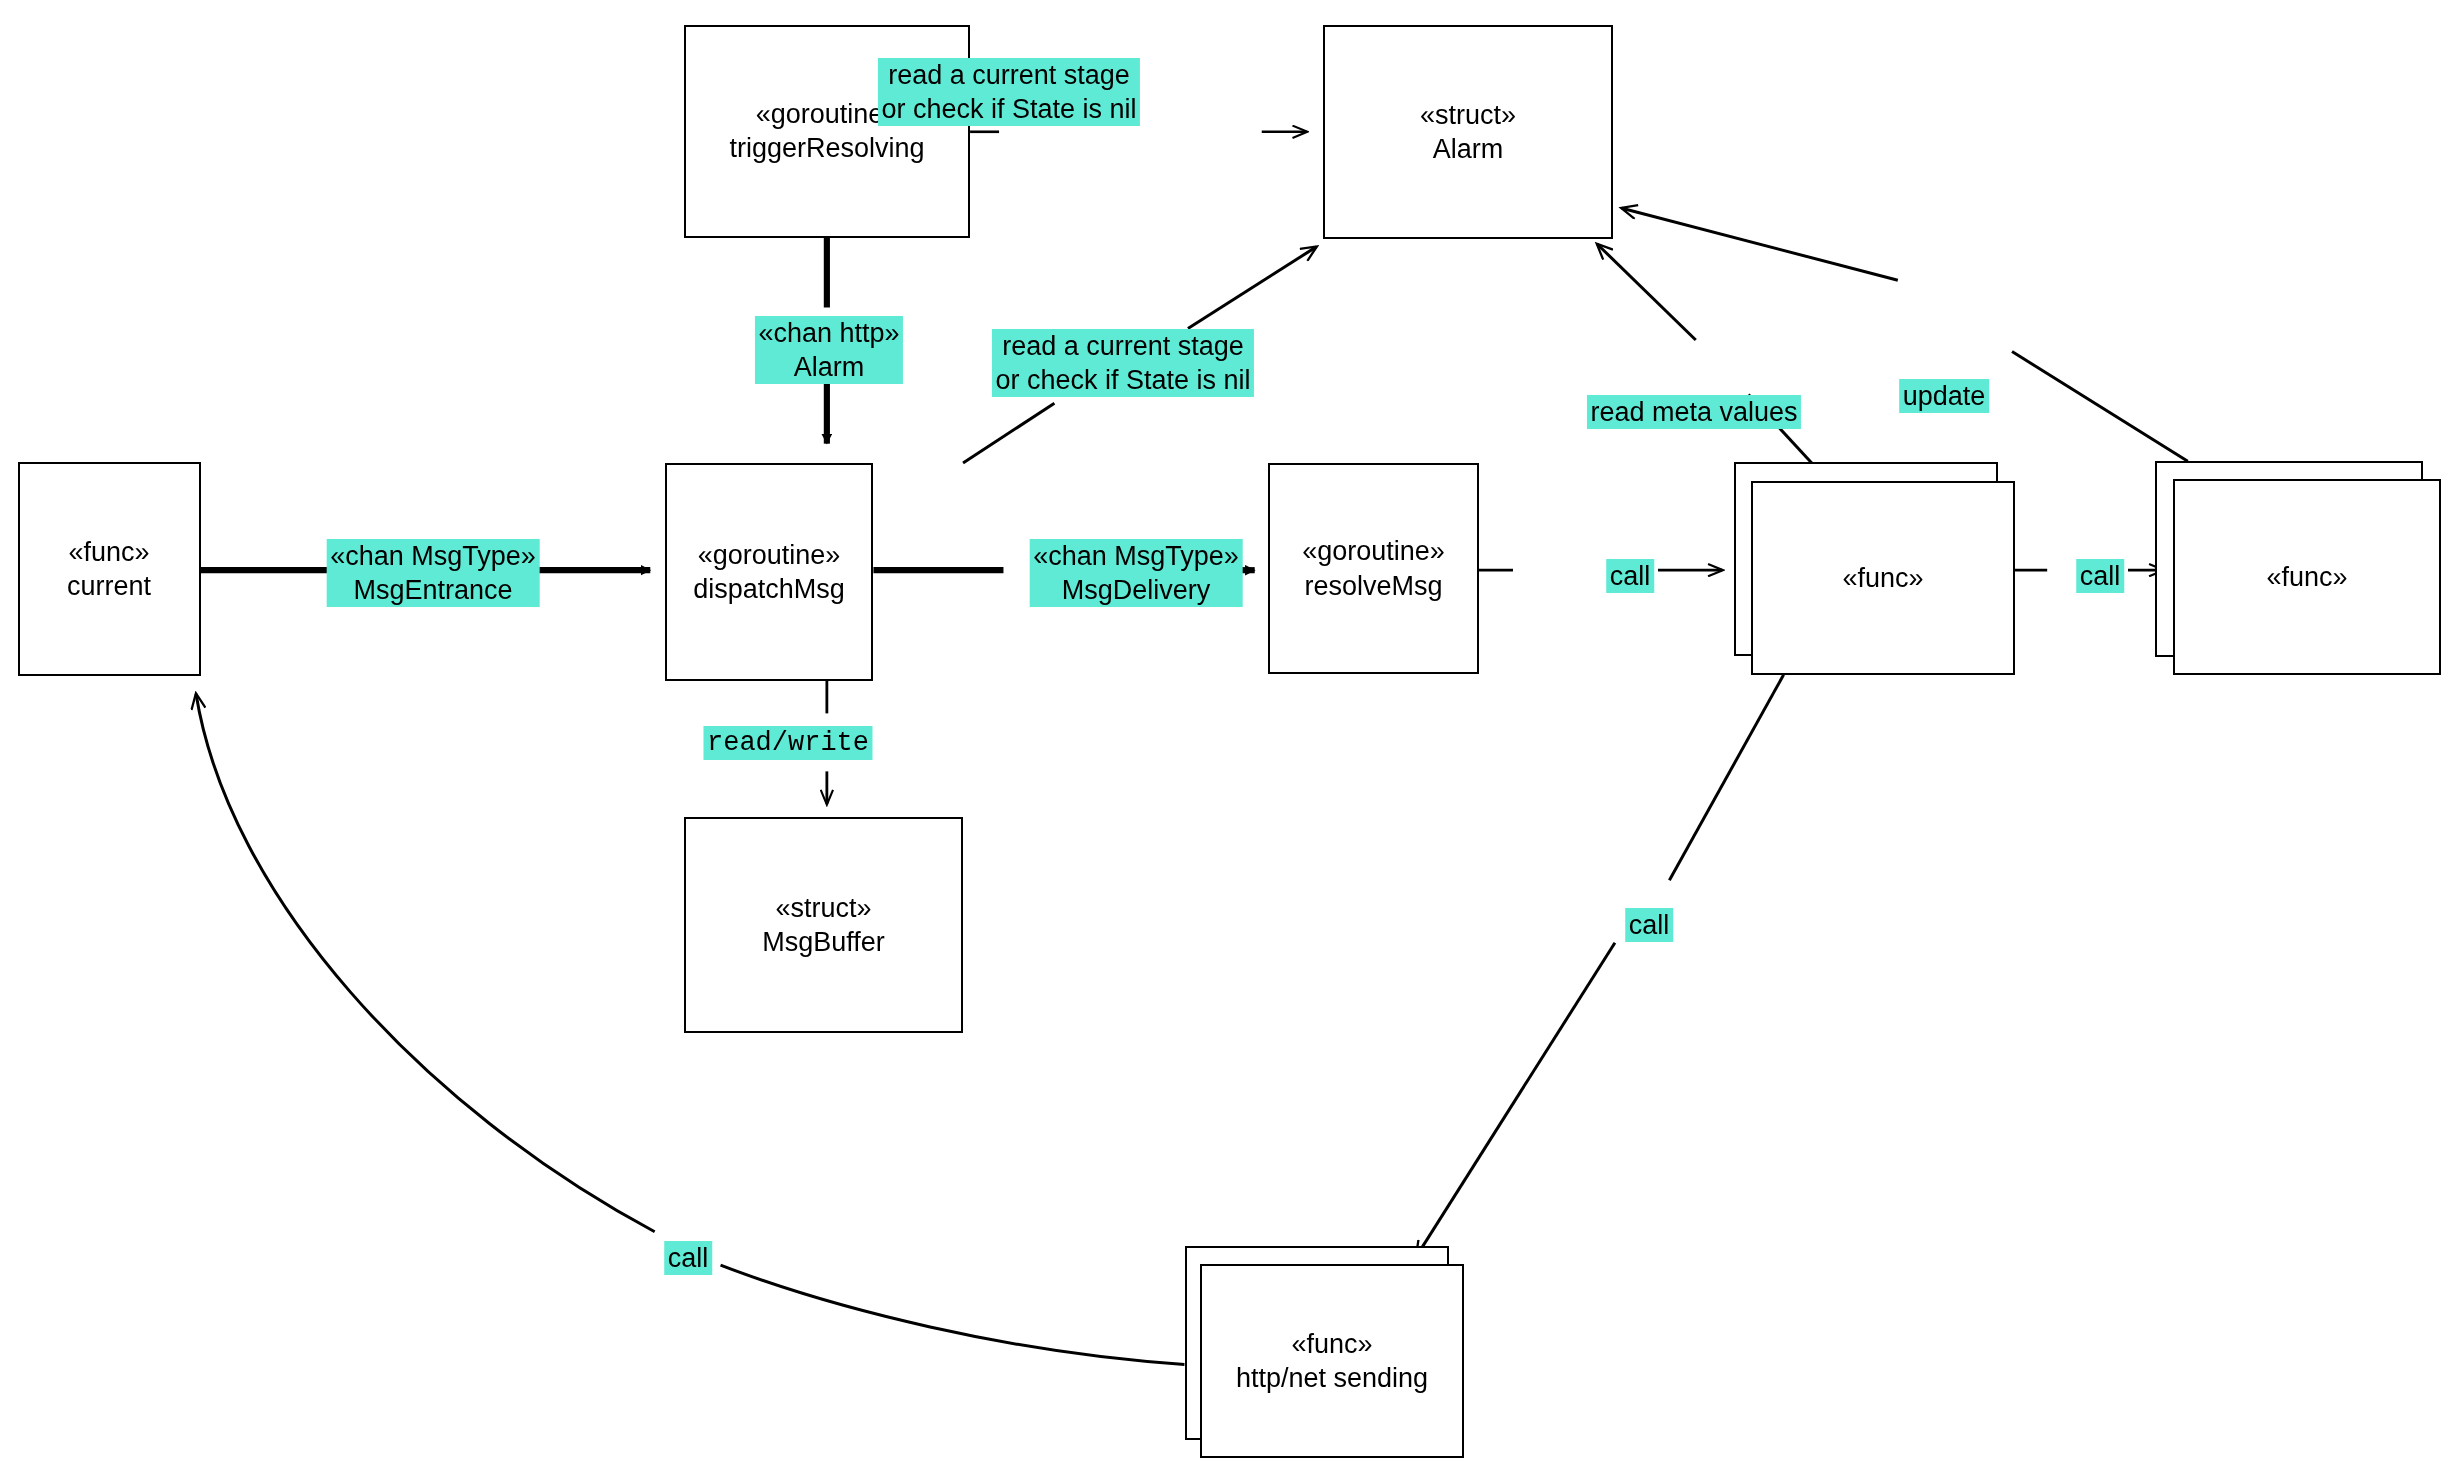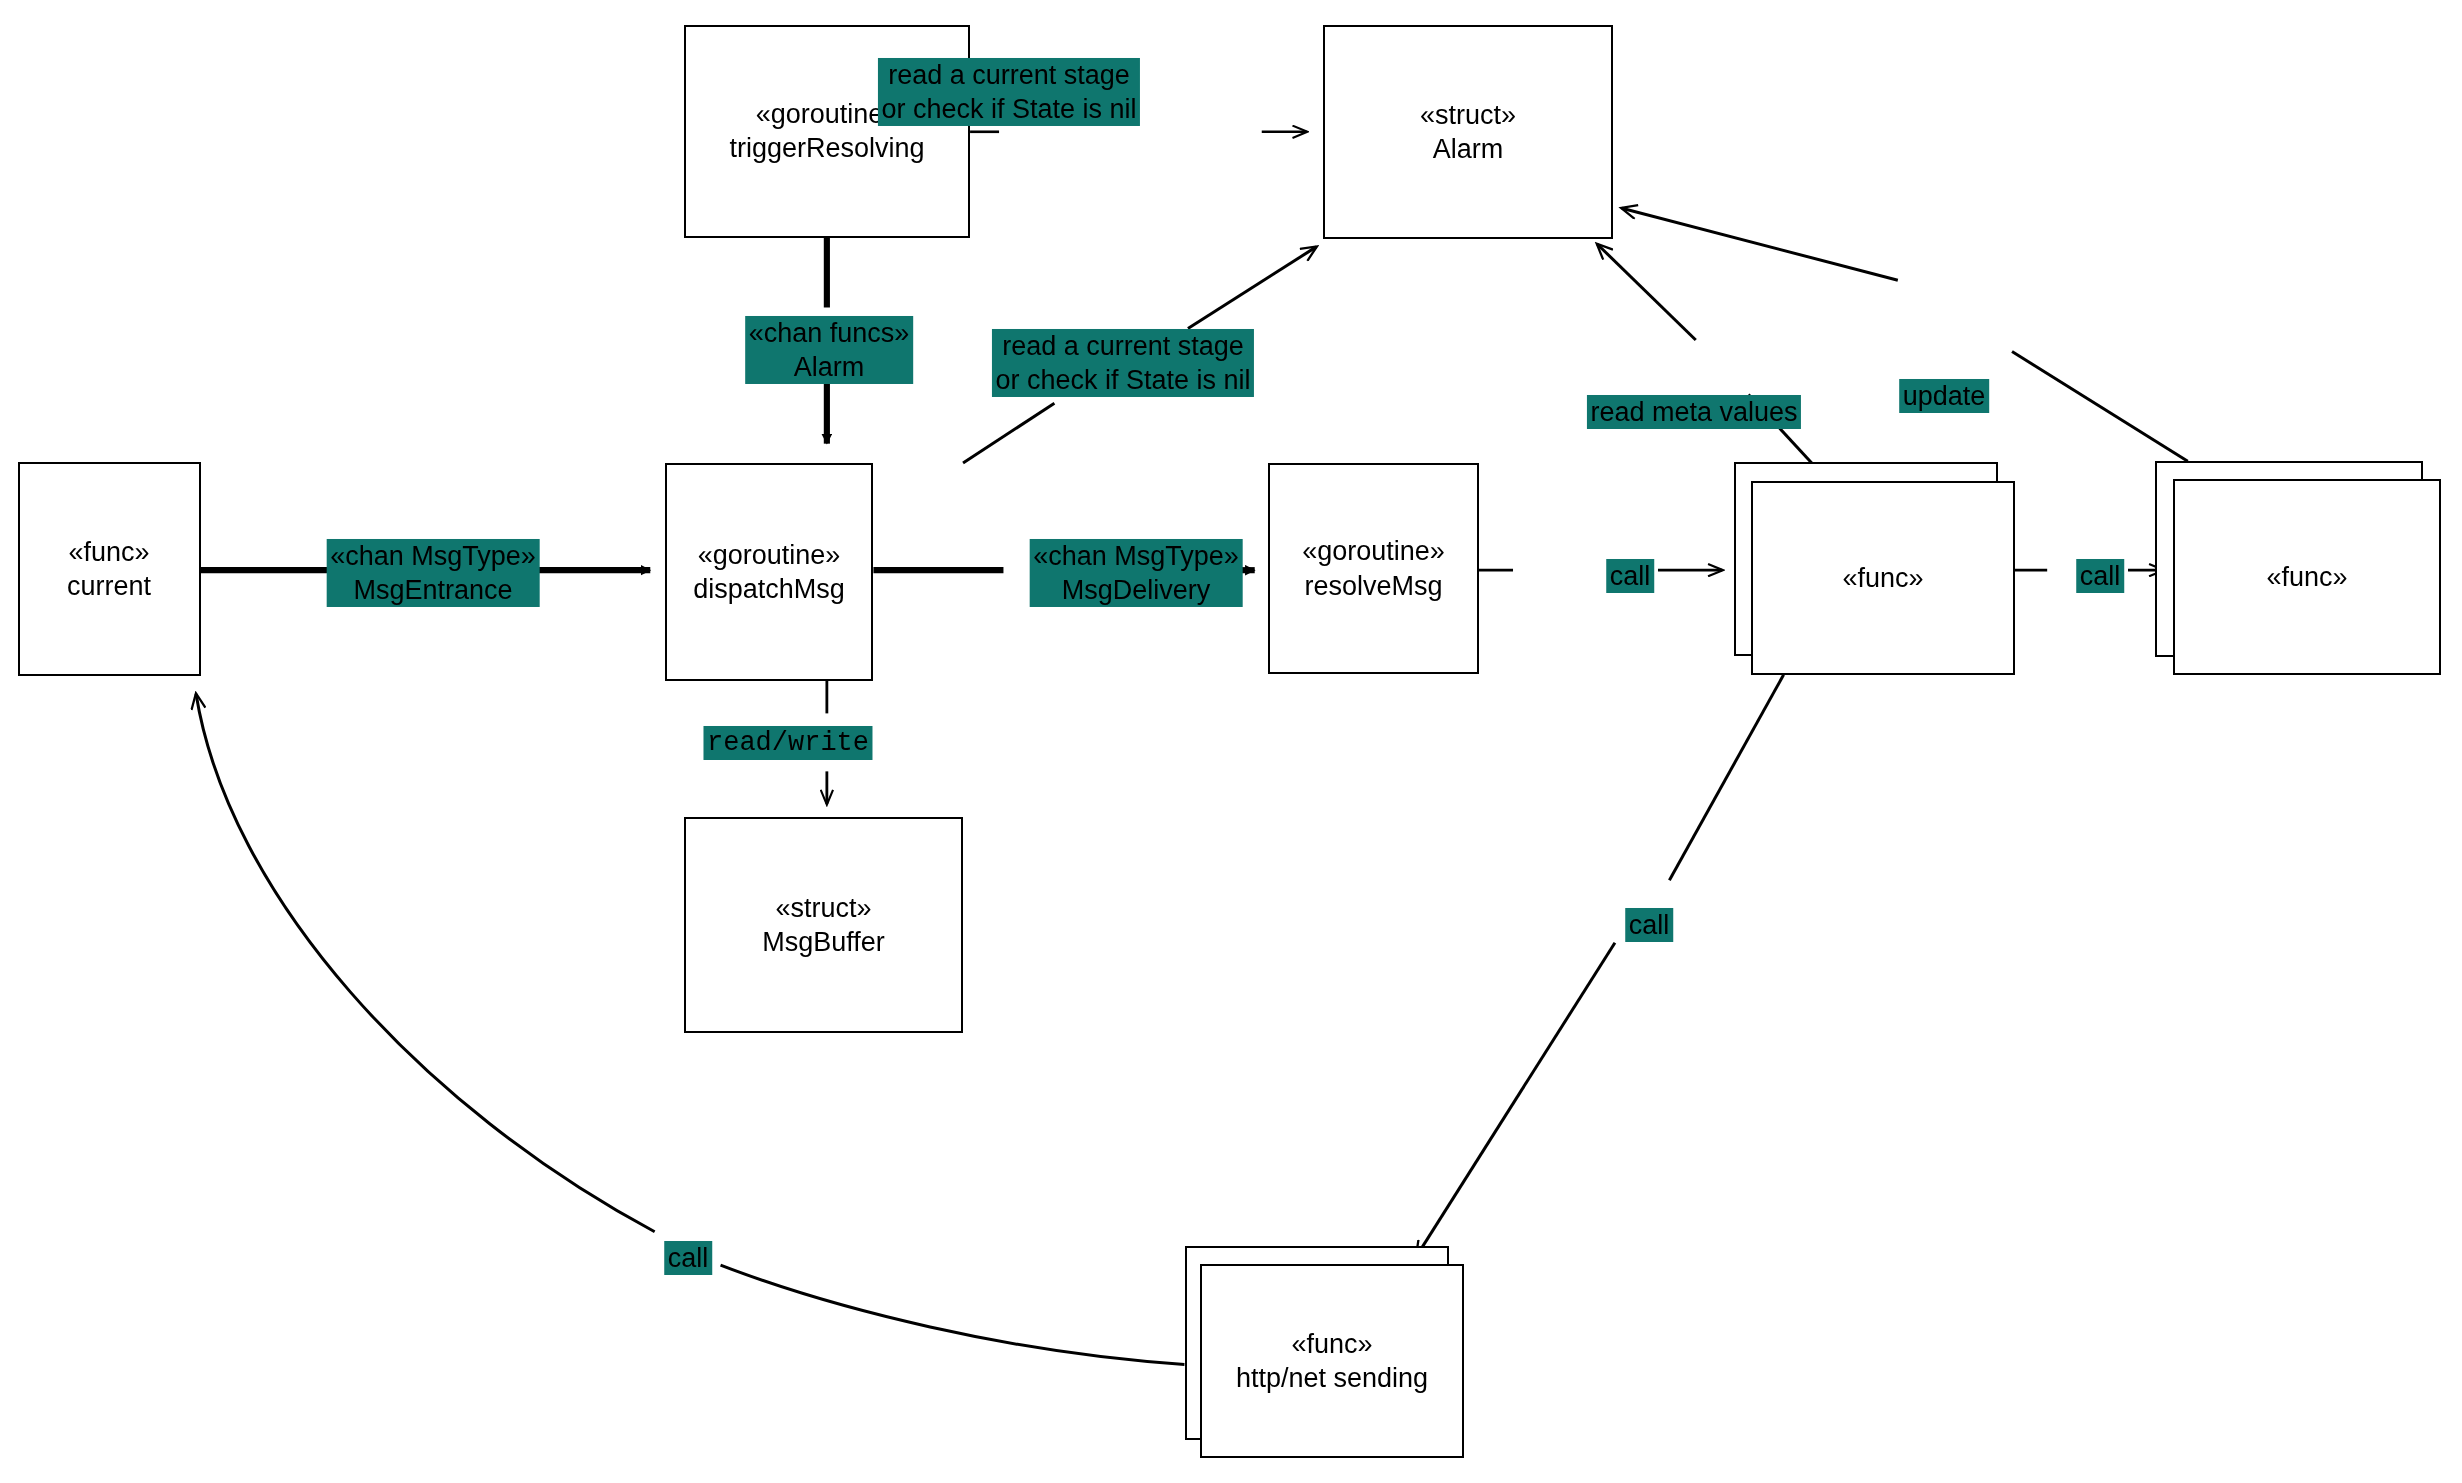--- a/index.html
+++ b/index.html
@@ -42,21 +42,21 @@
   .node .stereo { display: block; }
   .node .nm { display: block; }
   .stack-back {
     position: absolute;
     box-sizing: border-box;
     border: 2.6px solid #000000;
     background: #ffffff;
   }
   .edge-label {
     position: absolute;
-    background: #0f766e;
+    background: #5eead4;
     font-size: 27px;
     line-height: 1.26;
     text-align: center;
     white-space: pre;
     padding: 0 3.5px;
   }
 </style>
 </head>
 <body>
 
@@ -178,21 +178,21 @@
 
   <div class="stack-back" style="left:1185px; top:1246px; width:264px; height:194px;"></div>
   <div class="node" style="left:1200px; top:1264px; width:264px; height:194px;">
     <span class="stereo">«func»</span>
     <span class="nm">http/net sending</span>
   </div>
 
   <div class="edge-label" style="left:1009px; top:92px; transform:translate(-50%,-50%);">read a current stage
 or check if State is nil</div>
 
-  <div class="edge-label" style="left:829px; top:350px; transform:translate(-50%,-50%);">«chan funcs»
+  <div class="edge-label" style="left:829px; top:350px; transform:translate(-50%,-50%);">«chan http»
 Alarm</div>
 
   <div class="edge-label" style="left:1123px; top:363px; transform:translate(-50%,-50%);">read a current stage
 or check if State is nil</div>
 
   <div class="edge-label" style="left:433px; top:573px; transform:translate(-50%,-50%);">«chan MsgType»
 MsgEntrance</div>
 
   <div class="edge-label" style="left:1136px; top:573px; transform:translate(-50%,-50%);">«chan MsgType»
 MsgDelivery</div>

